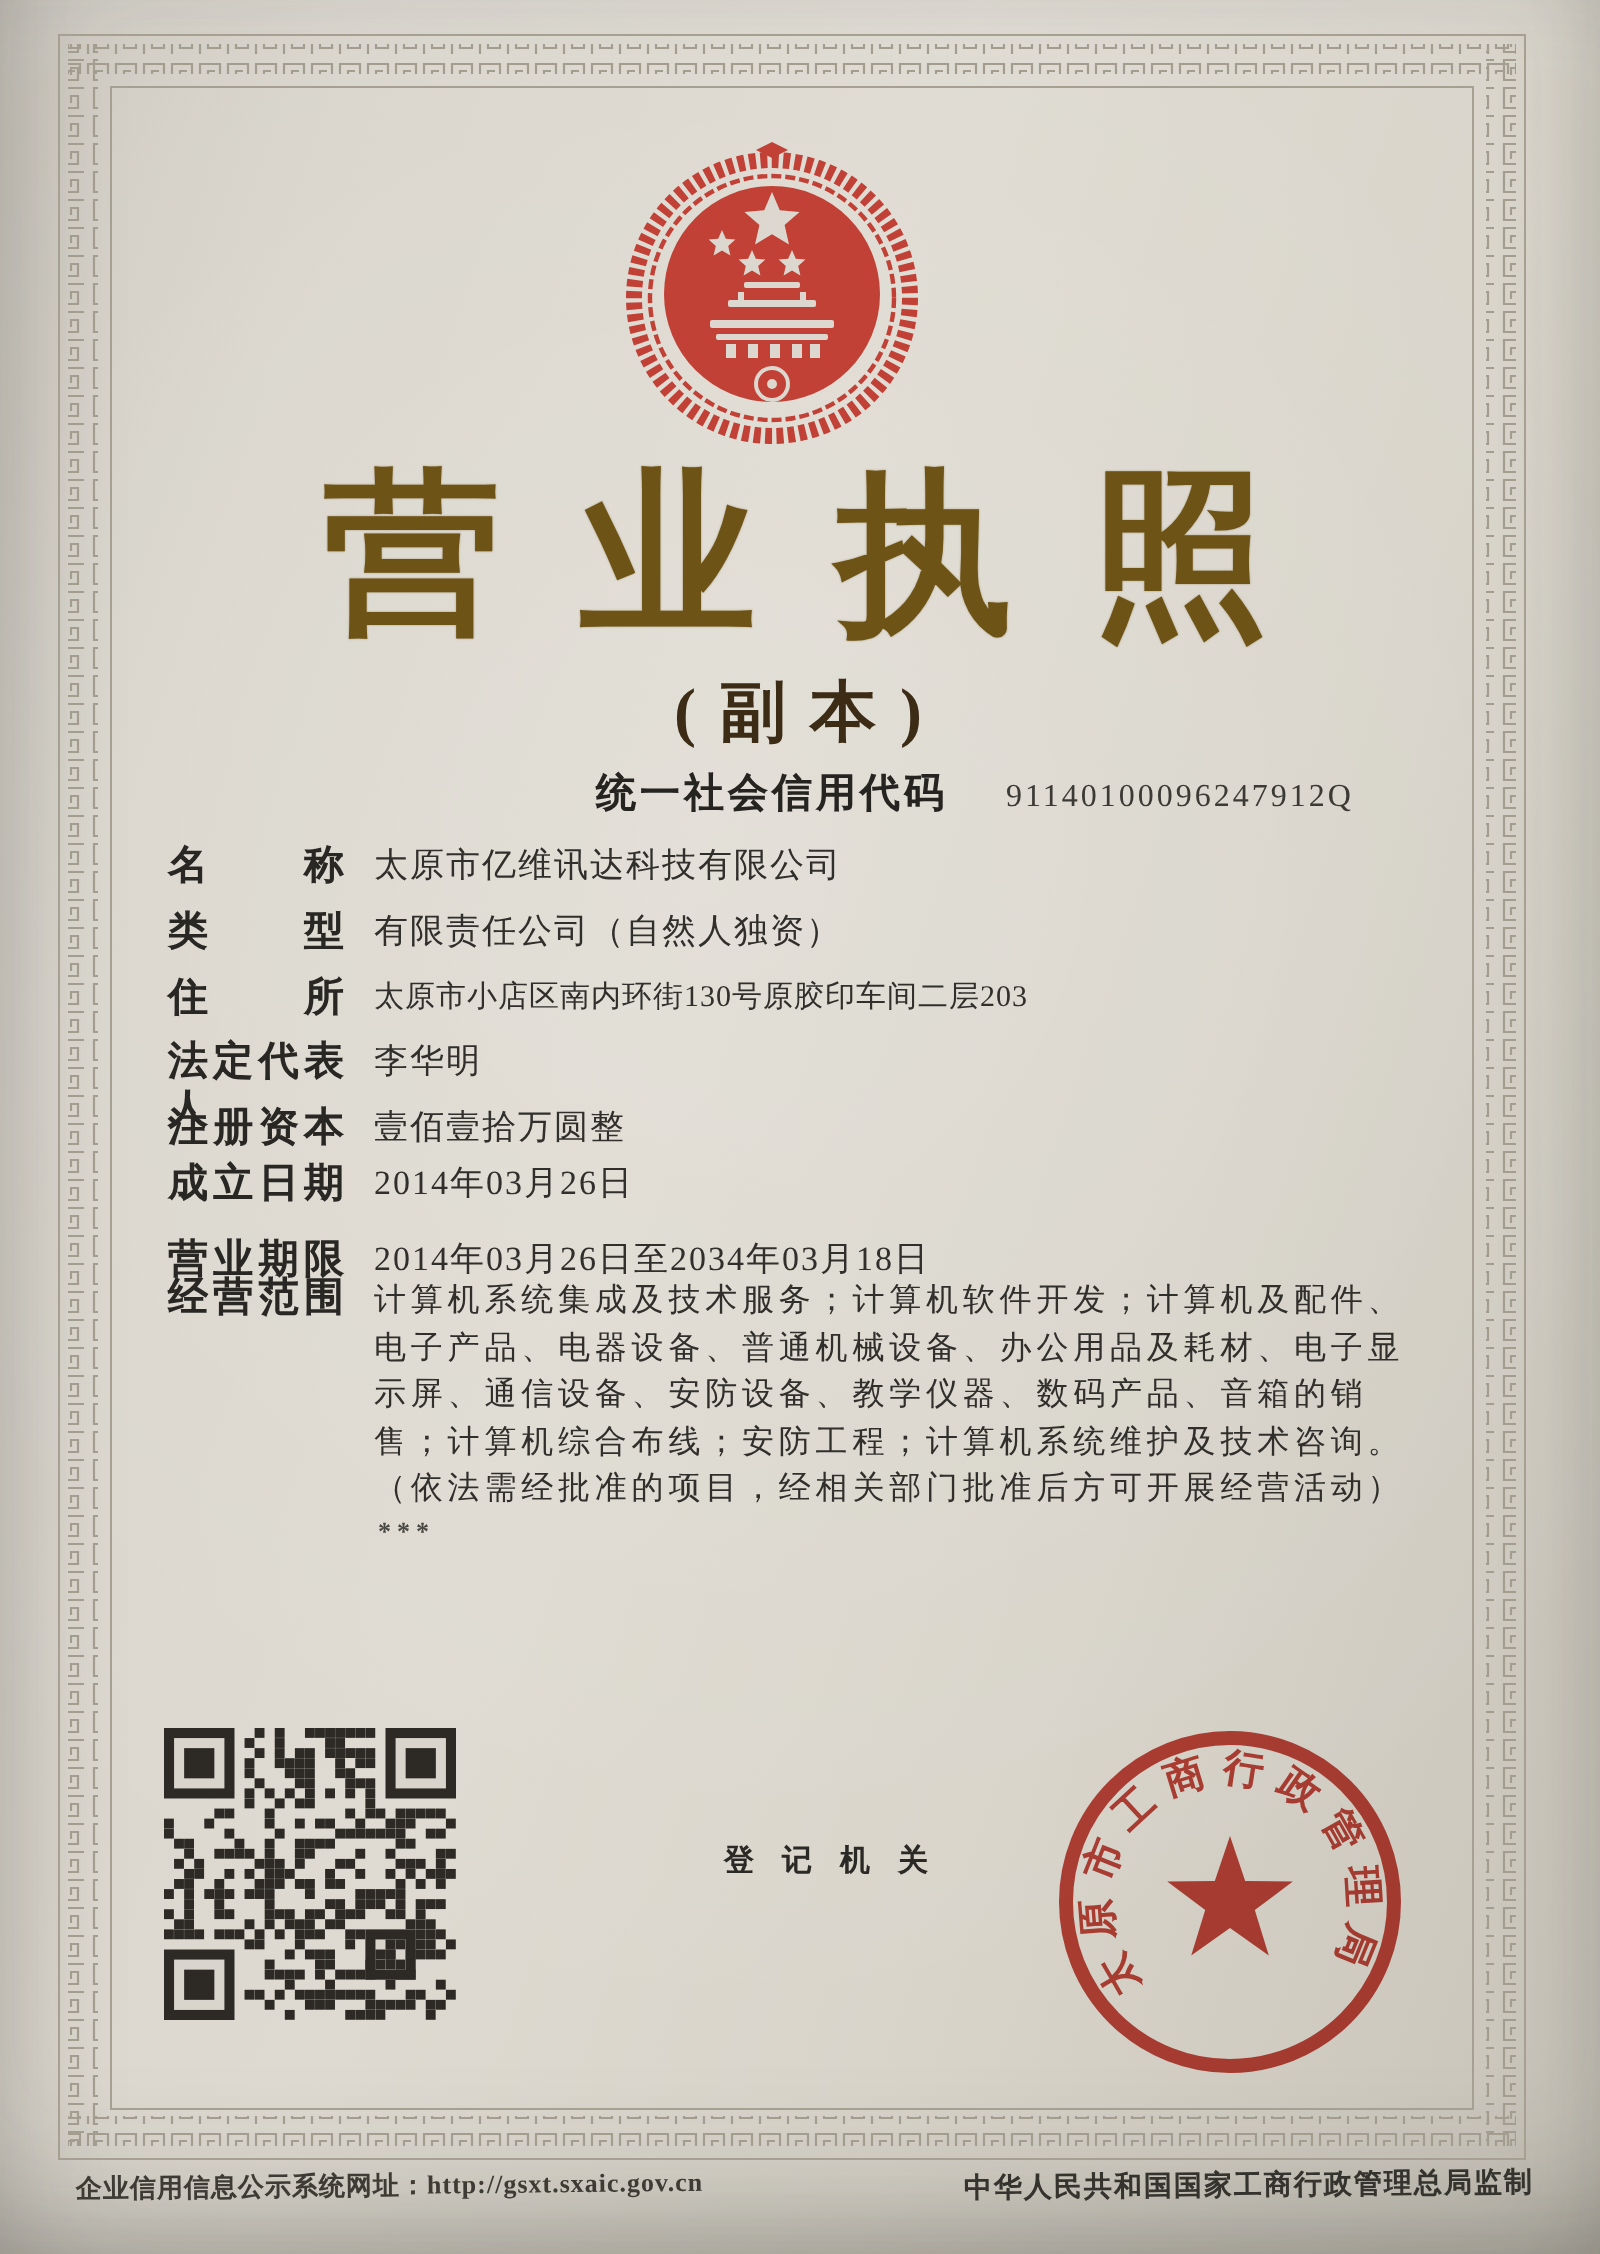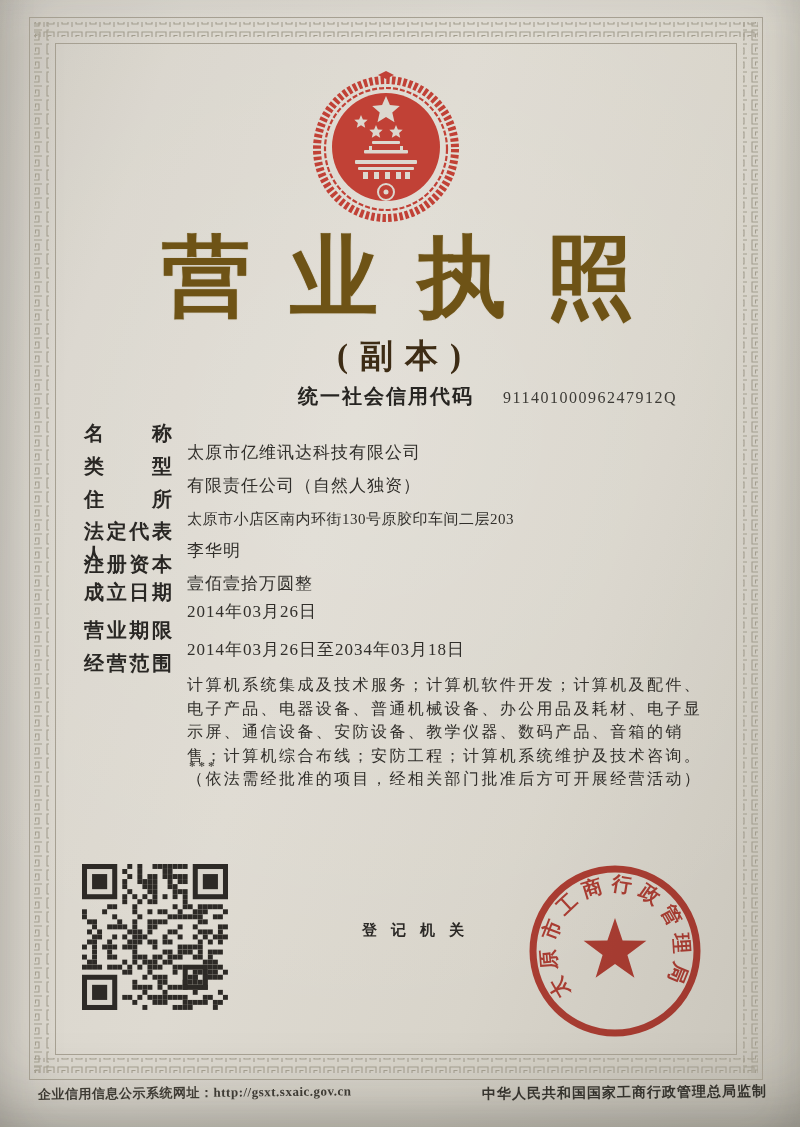--- a/index.html
+++ b/index.html
@@ -44,21 +44,20 @@
 
   .field-row{left:84px;display:flex;align-items:flex-start;}
   .f-label{
     width:88px;flex:0 0 88px;margin-right:15px;
     font-weight:bold;font-size:20px;color:#292724;
     text-align:justify;text-align-last:justify;line-height:1.2;
   }
   .f-value{
     width:530px;font-size:17px;letter-spacing:1px;color:#312f2b;line-height:1.25;
     padding-top:1px;
-    margin-top:20px;
   }
   .f-value.small{font-size:15px;letter-spacing:.5px;padding-top:3px;}
   .f-value.scope{font-size:16px;letter-spacing:2.4px;line-height:23.6px;padding-top:2px;}
   .scope-note{left:189px;top:758px;font-size:13px;letter-spacing:3px;color:#4a4842;font-weight:bold;}
 
   .reg-label{
     left:362px;top:921px;font-weight:bold;font-size:15px;letter-spacing:14px;color:#2b2926;
   }
   .date-line{
     left:496px;top:996px;font-weight:bold;font-size:20px;letter-spacing:2px;color:#1f1d1a;
@@ -156,21 +155,21 @@
     <span class="f-value">壹佰壹拾万圆整</span>
   </div>
   <div class="abs field-row" style="top:580px">
     <span class="f-label">成立日期</span>
     <span class="f-value">2014年03月26日</span>
   </div>
   <div class="abs field-row" style="top:618px">
     <span class="f-label">营业期限</span>
     <span class="f-value">2014年03月26日至2034年03月18日</span>
   </div>
-  <div class="abs field-row" style="top:651px">
+  <div class="abs field-row" style="top:637px">
     <span class="f-label">经营范围</span>
     <span class="f-value scope">计算机系统集成及技术服务；计算机软件开发；计算机及配件、电子产品、电器设备、普通机械设备、办公用品及耗材、电子显示屏、通信设备、安防设备、教学仪器、数码产品、音箱的销售；计算机综合布线；安防工程；计算机系统维护及技术咨询。（依法需经批准的项目，经相关部门批准后方可开展经营活动）</span>
   </div>
   <div class="abs scope-note">***</div>
 
   <svg id="qr-svg" class="abs qr" width="146" height="146" viewBox="0 0 146 146">
       <rect x="0" y="0" width="35.241379310344826" height="35.241379310344826" fill="#2d2a26"></rect>
       <rect x="5.0344827586206895" y="5.0344827586206895" width="25.17241379310345" height="25.17241379310345" fill="#d9d5cc"></rect>
       <rect x="10.068965517241379" y="10.068965517241379" width="15.103448275862068" height="15.103448275862068" fill="#2d2a26"></rect>
       <rect x="110.75862068965517" y="0" width="35.241379310344826" height="35.241379310344826" fill="#2d2a26"></rect>

